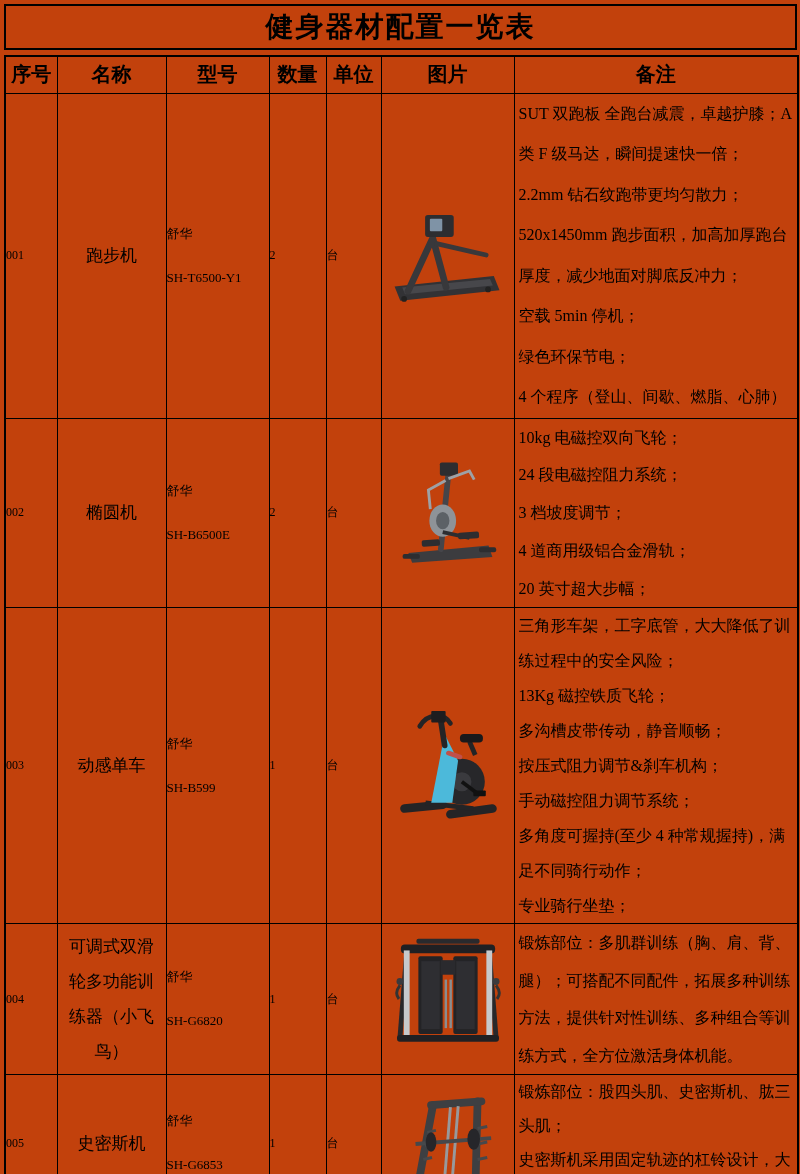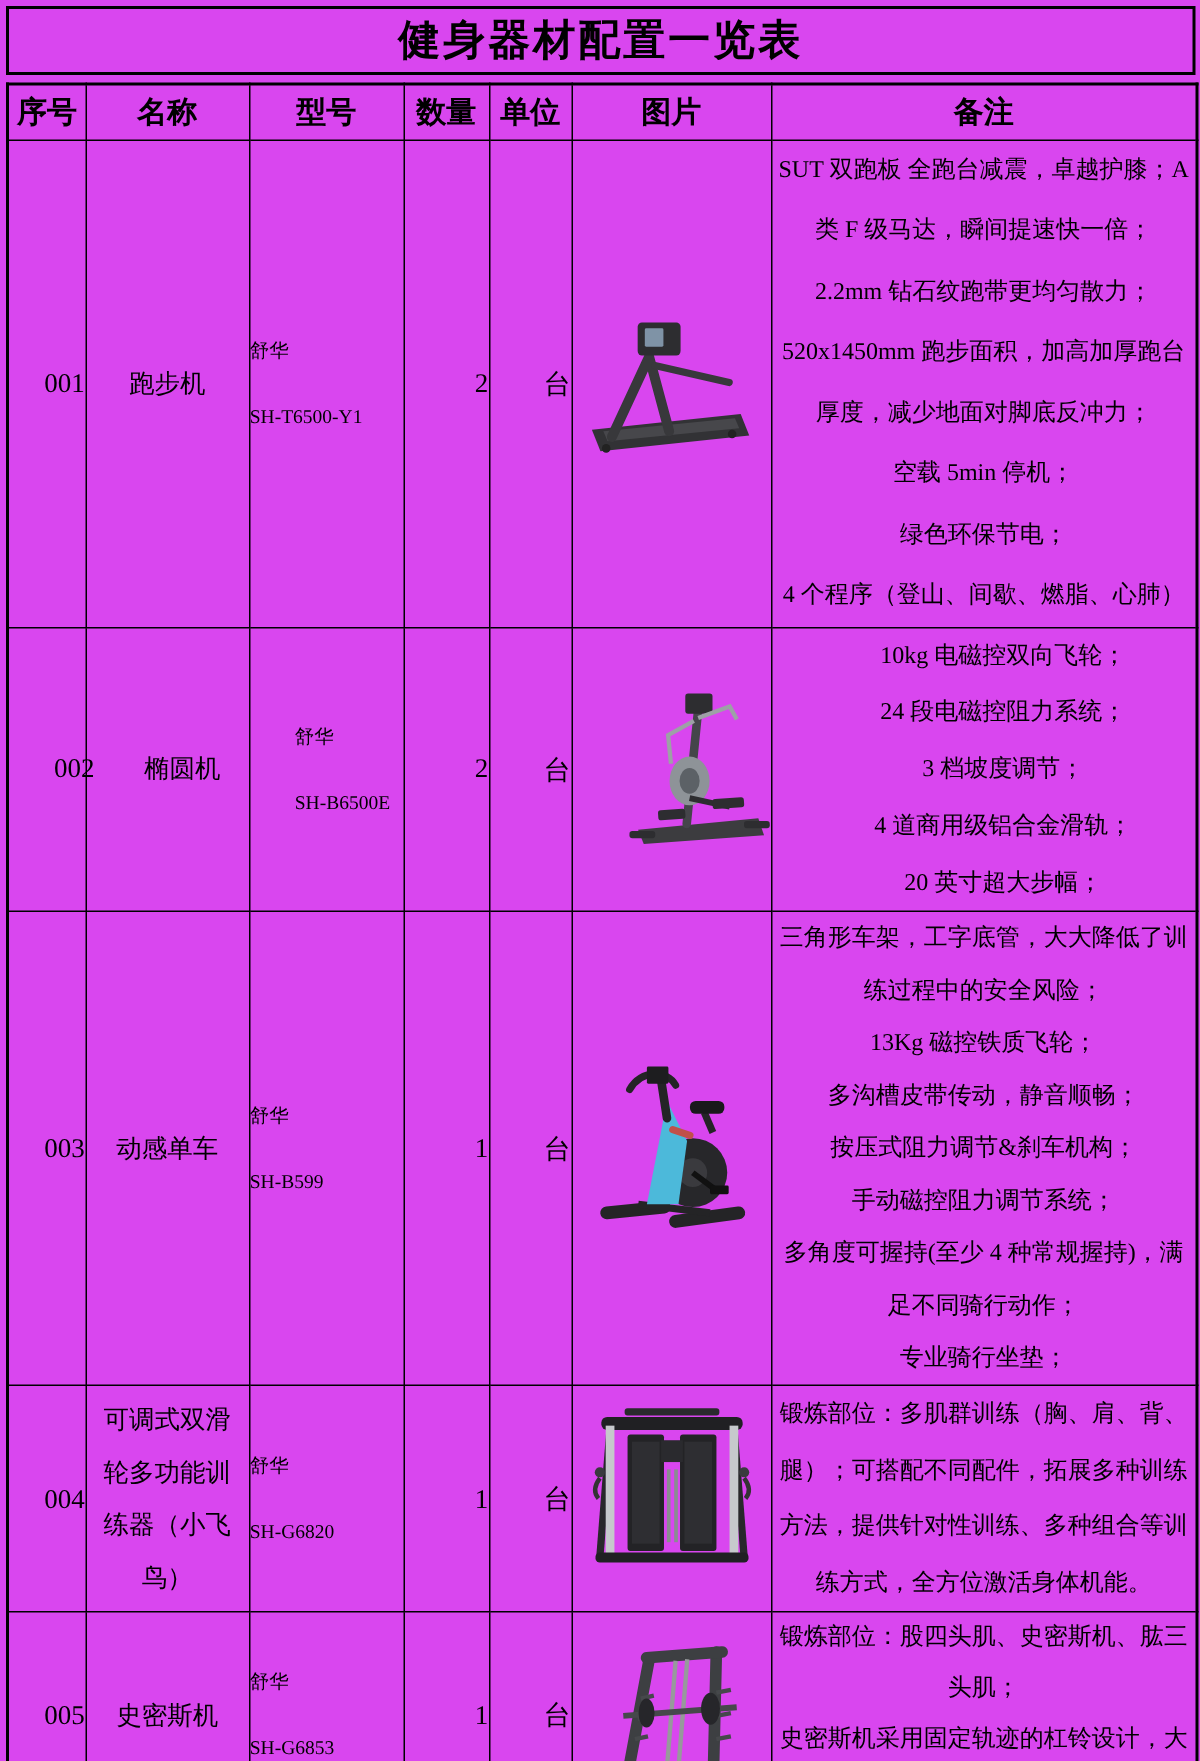--- a/index.html
+++ b/index.html
@@ -1,48 +1,48 @@
 <!DOCTYPE html>
 <html><head>
 <meta charset="utf-8">
 <style>
   html,body{margin:0;padding:0;background:#ffffff;}
   body{
     width:800px;height:1174px;overflow:hidden;
     font-family:"Liberation Serif","DejaVu Serif",serif;
     color:#000;
   }
-  .page{position:relative;width:800px;height:1174px;background:#d946ef;}
+  .page{position:relative;width:800px;height:1174px;background:#c2410c;}
 
   .title-box{
     position:absolute;left:4px;top:4px;width:793px;height:46px;
     border:2px solid #000;box-sizing:border-box;
     display:flex;align-items:center;justify-content:center;
     font-size:28px;font-weight:bold;letter-spacing:2px;
   }
 
   table.main{
     position:absolute;left:4px;top:55px;width:793px;
     border-collapse:collapse;table-layout:fixed;
     border:2px solid #000;
   }
   .main th,.main td{border:1px solid #000;box-sizing:border-box;padding:0;}
   .main th{height:37px;font-size:20px;font-weight:bold;text-align:center;vertical-align:middle;}
 
-  td.c-no,td.c-qty,td.c-unit{text-align:right;vertical-align:middle;font-size:18px;}
+  td.c-no,td.c-qty,td.c-unit{text-align:left;vertical-align:middle;font-size:12px;}
   td.c-name{text-align:center;vertical-align:middle;font-size:17px;line-height:35px;padding:0 10px;}
   td.c-model{vertical-align:middle;font-size:13px;}
   td.c-model .brand,td.c-model .model{line-height:44px;}
   td.c-img{text-align:center;vertical-align:middle;}
   td.c-img svg{display:inline-block;vertical-align:middle;}
-  td.c-remarks{vertical-align:top;text-align:center;font-size:16px;padding:0 4px;}
+  td.c-remarks{vertical-align:top;text-align:left;font-size:16px;padding:0 4px;}
   td.c-remarks p{margin:0;}
 
   tr.r0 td{height:285px;} tr.r0 td.c-remarks p{line-height:40.5px;}
-  tr.r1 td{height:189px;padding-left:30px;} tr.r1 td.c-remarks p{line-height:37.8px;}
+  tr.r1 td{height:189px;} tr.r1 td.c-remarks p{line-height:37.8px;}
   tr.r2 td{height:315px;} tr.r2 td.c-remarks p{line-height:35px;}
   tr.r3 td{height:150px;} tr.r3 td.c-remarks p{line-height:37.5px;}
   tr.r4 td{height:136px;} tr.r4 td.c-remarks p{line-height:34px;}
 </style>
 </head>
 <body>
 
 <div class="page">
   <div class="title-box">健身器材配置一览表</div>
   <table class="main">

